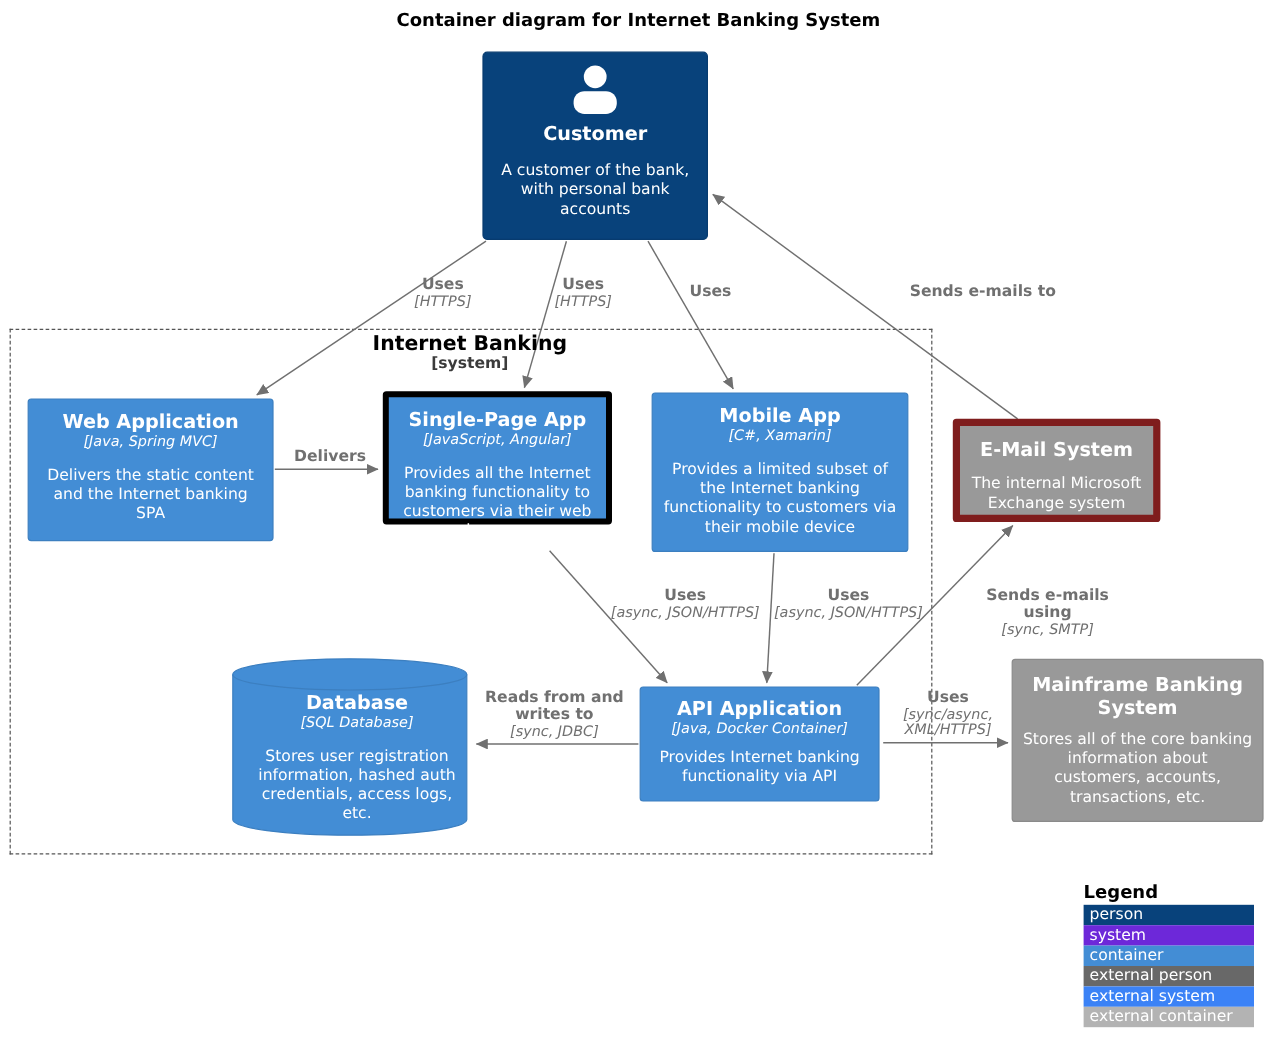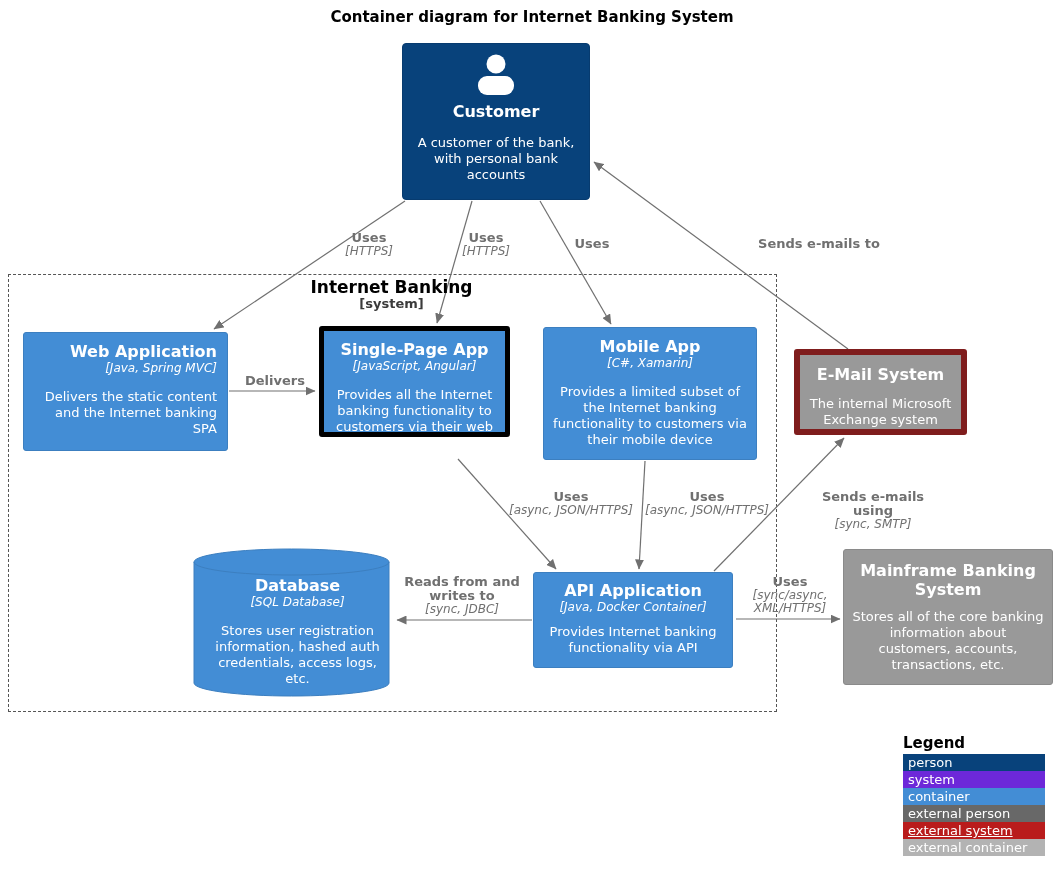--- a/index.html
+++ b/index.html
@@ -99,21 +99,21 @@
     <div class="person-icon">
       <svg width="44" height="44" viewBox="0 0 44 44">
         <circle cx="22" cy="10" r="9.5" fill="#ffffff"></circle>
         <rect x="4" y="22" width="36" height="19" rx="9" fill="#ffffff"></rect>
       </svg>
     </div>
     <div class="n-title">Customer</div>
     <div class="n-desc">A customer of the bank, with personal bank accounts</div>
   </div>
 
-  <div class="node" id="node-webapp" style="background: rgb(67, 141, 213); text-align: right;">
+  <div class="node" id="node-webapp" style="background: rgb(67, 141, 213);">
     <div class="n-title">Web Application</div>
     <div class="n-tech">[Java, Spring MVC]</div>
     <div class="n-desc">Delivers the static content and the Internet banking SPA</div>
   </div>
 
   <div class="node" id="node-spa" style="background: rgb(67, 141, 213);">
     <div class="n-title">Single-Page App</div>
     <div class="n-tech">[JavaScript, Angular]</div>
     <div class="n-desc">Provides all the Internet banking functionality to customers via their web browser</div>
   </div>
@@ -189,17 +189,17 @@
     <div class="el-name">Uses</div>
     <div class="el-tech">[sync/async, XML/HTTPS]</div>
   </div>
 
   <div class="legend">
     <div class="legend-title">Legend</div>
     <div class="legend-row" style="background: rgb(8, 66, 123);">person</div>
     <div class="legend-row" style="background: #6d28d9;">system</div>
     <div class="legend-row" style="background: rgb(67, 141, 213);">container</div>
     <div class="legend-row" style="background: rgb(104, 104, 104);">external person</div>
-    <div class="legend-row" style="background: #b91c1c; text-decoration: underline;">external system</div>
+    <div class="legend-row" style="background: #3b82f6;">external system</div>
     <div class="legend-row" style="background: rgb(179, 179, 179);">external container</div>
   </div>
 
 </div>
 
 </body></html>

